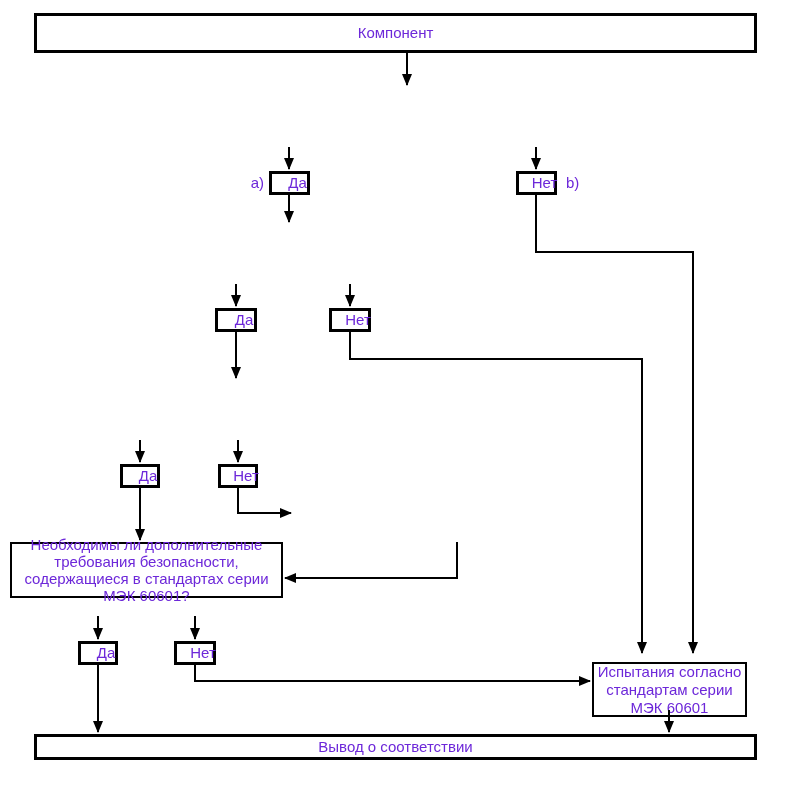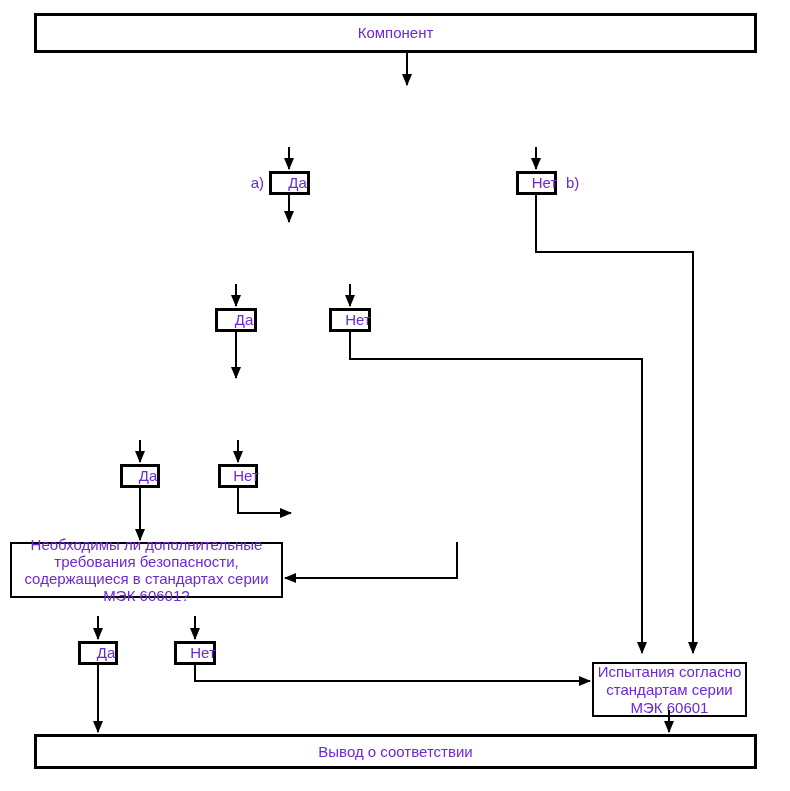--- a/index.html
+++ b/index.html
@@ -96,21 +96,21 @@
   <div class="box small" style="left:174px; top:641px; width:42px; height:24px;">
     <span class="lbl">Нет</span>
   </div>
 
   <div class="box" style="left:592px; top:655px; width:155px; height:55px;margin-top:7px;">
     <span class="lbl">Испытания согласно
 стандартам серии
 МЭК 60601</span>
   </div>
 
-  <div class="box thick" style="left:34px; top:734px; width:723px; height:35px;">
+  <div class="box thick" style="left:34px; top:734px; width:723px; height:26px;">
     <span class="lbl">Вывод о соответствии</span>
   </div>
 
   <svg class="edges" width="790" height="791" viewBox="0 0 790 791">
     <defs>
       <marker id="arrow" markerUnits="userSpaceOnUse" markerWidth="12" markerHeight="10" viewBox="0 0 12 10" refX="11" refY="5" orient="auto">
         <path d="M0,0 L12,5 L0,10 Z" fill="#000000"></path>
       </marker>
     </defs>
     <g stroke="#000000" stroke-width="2" fill="none">

